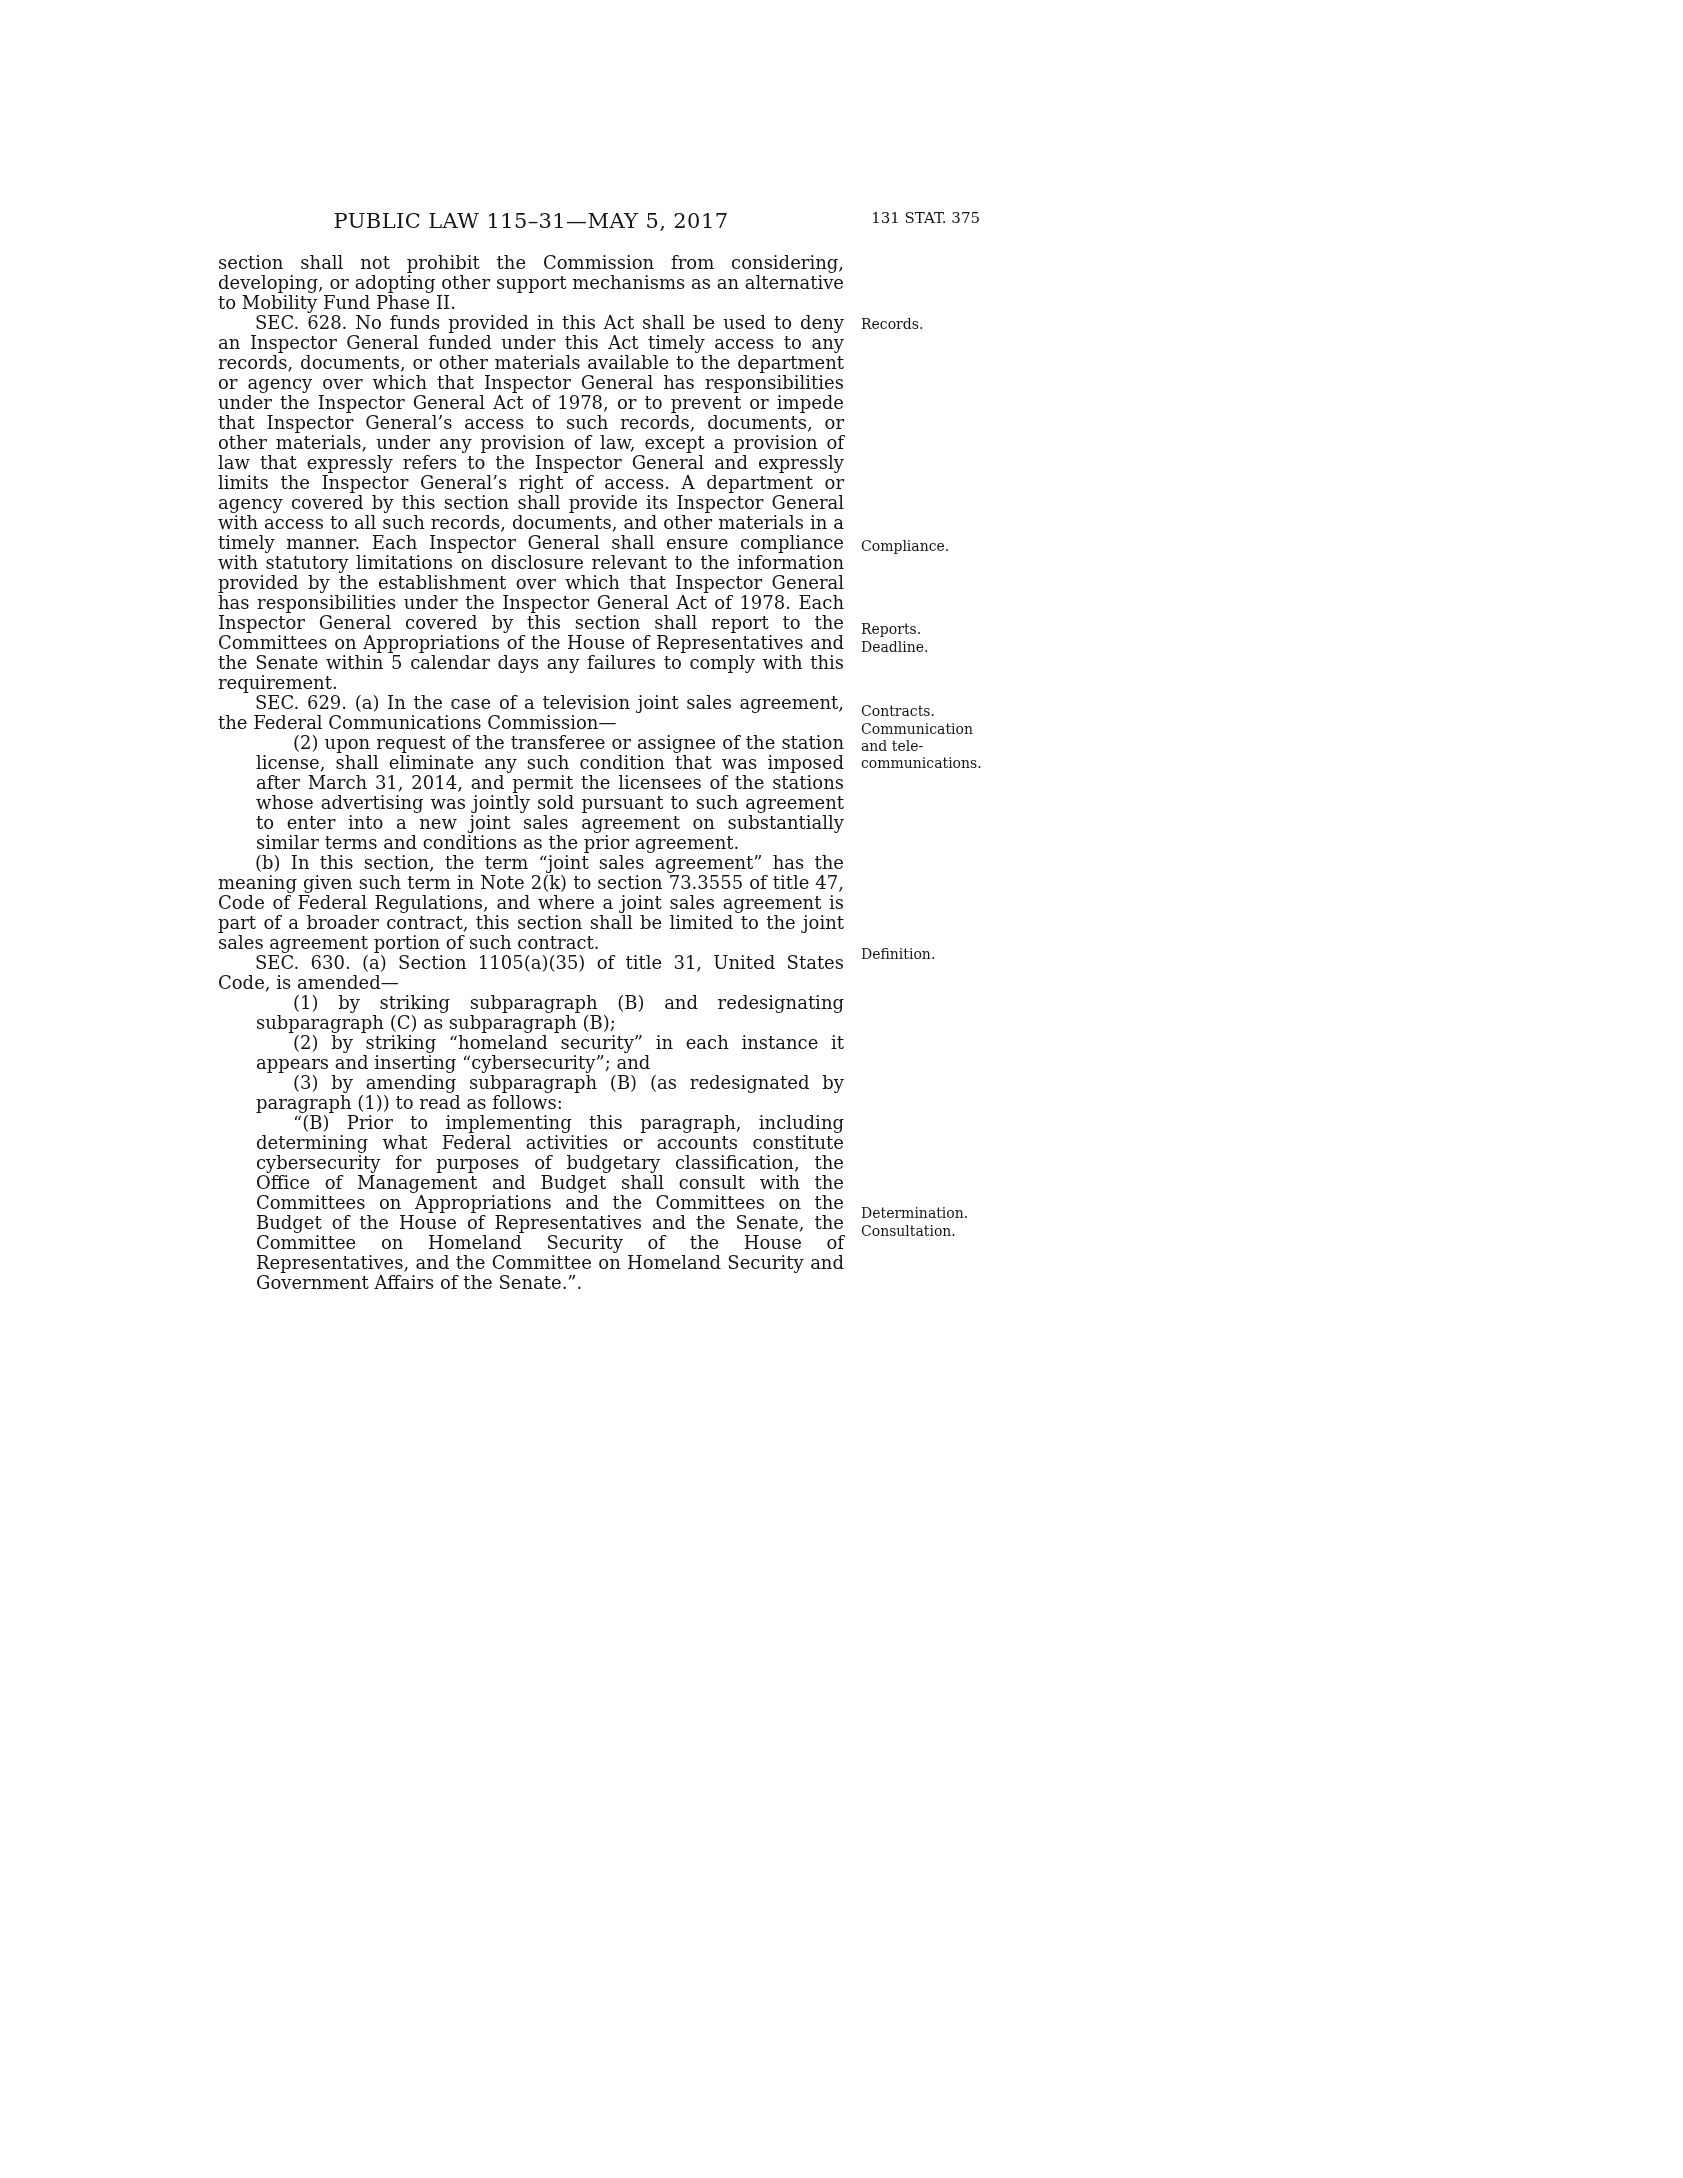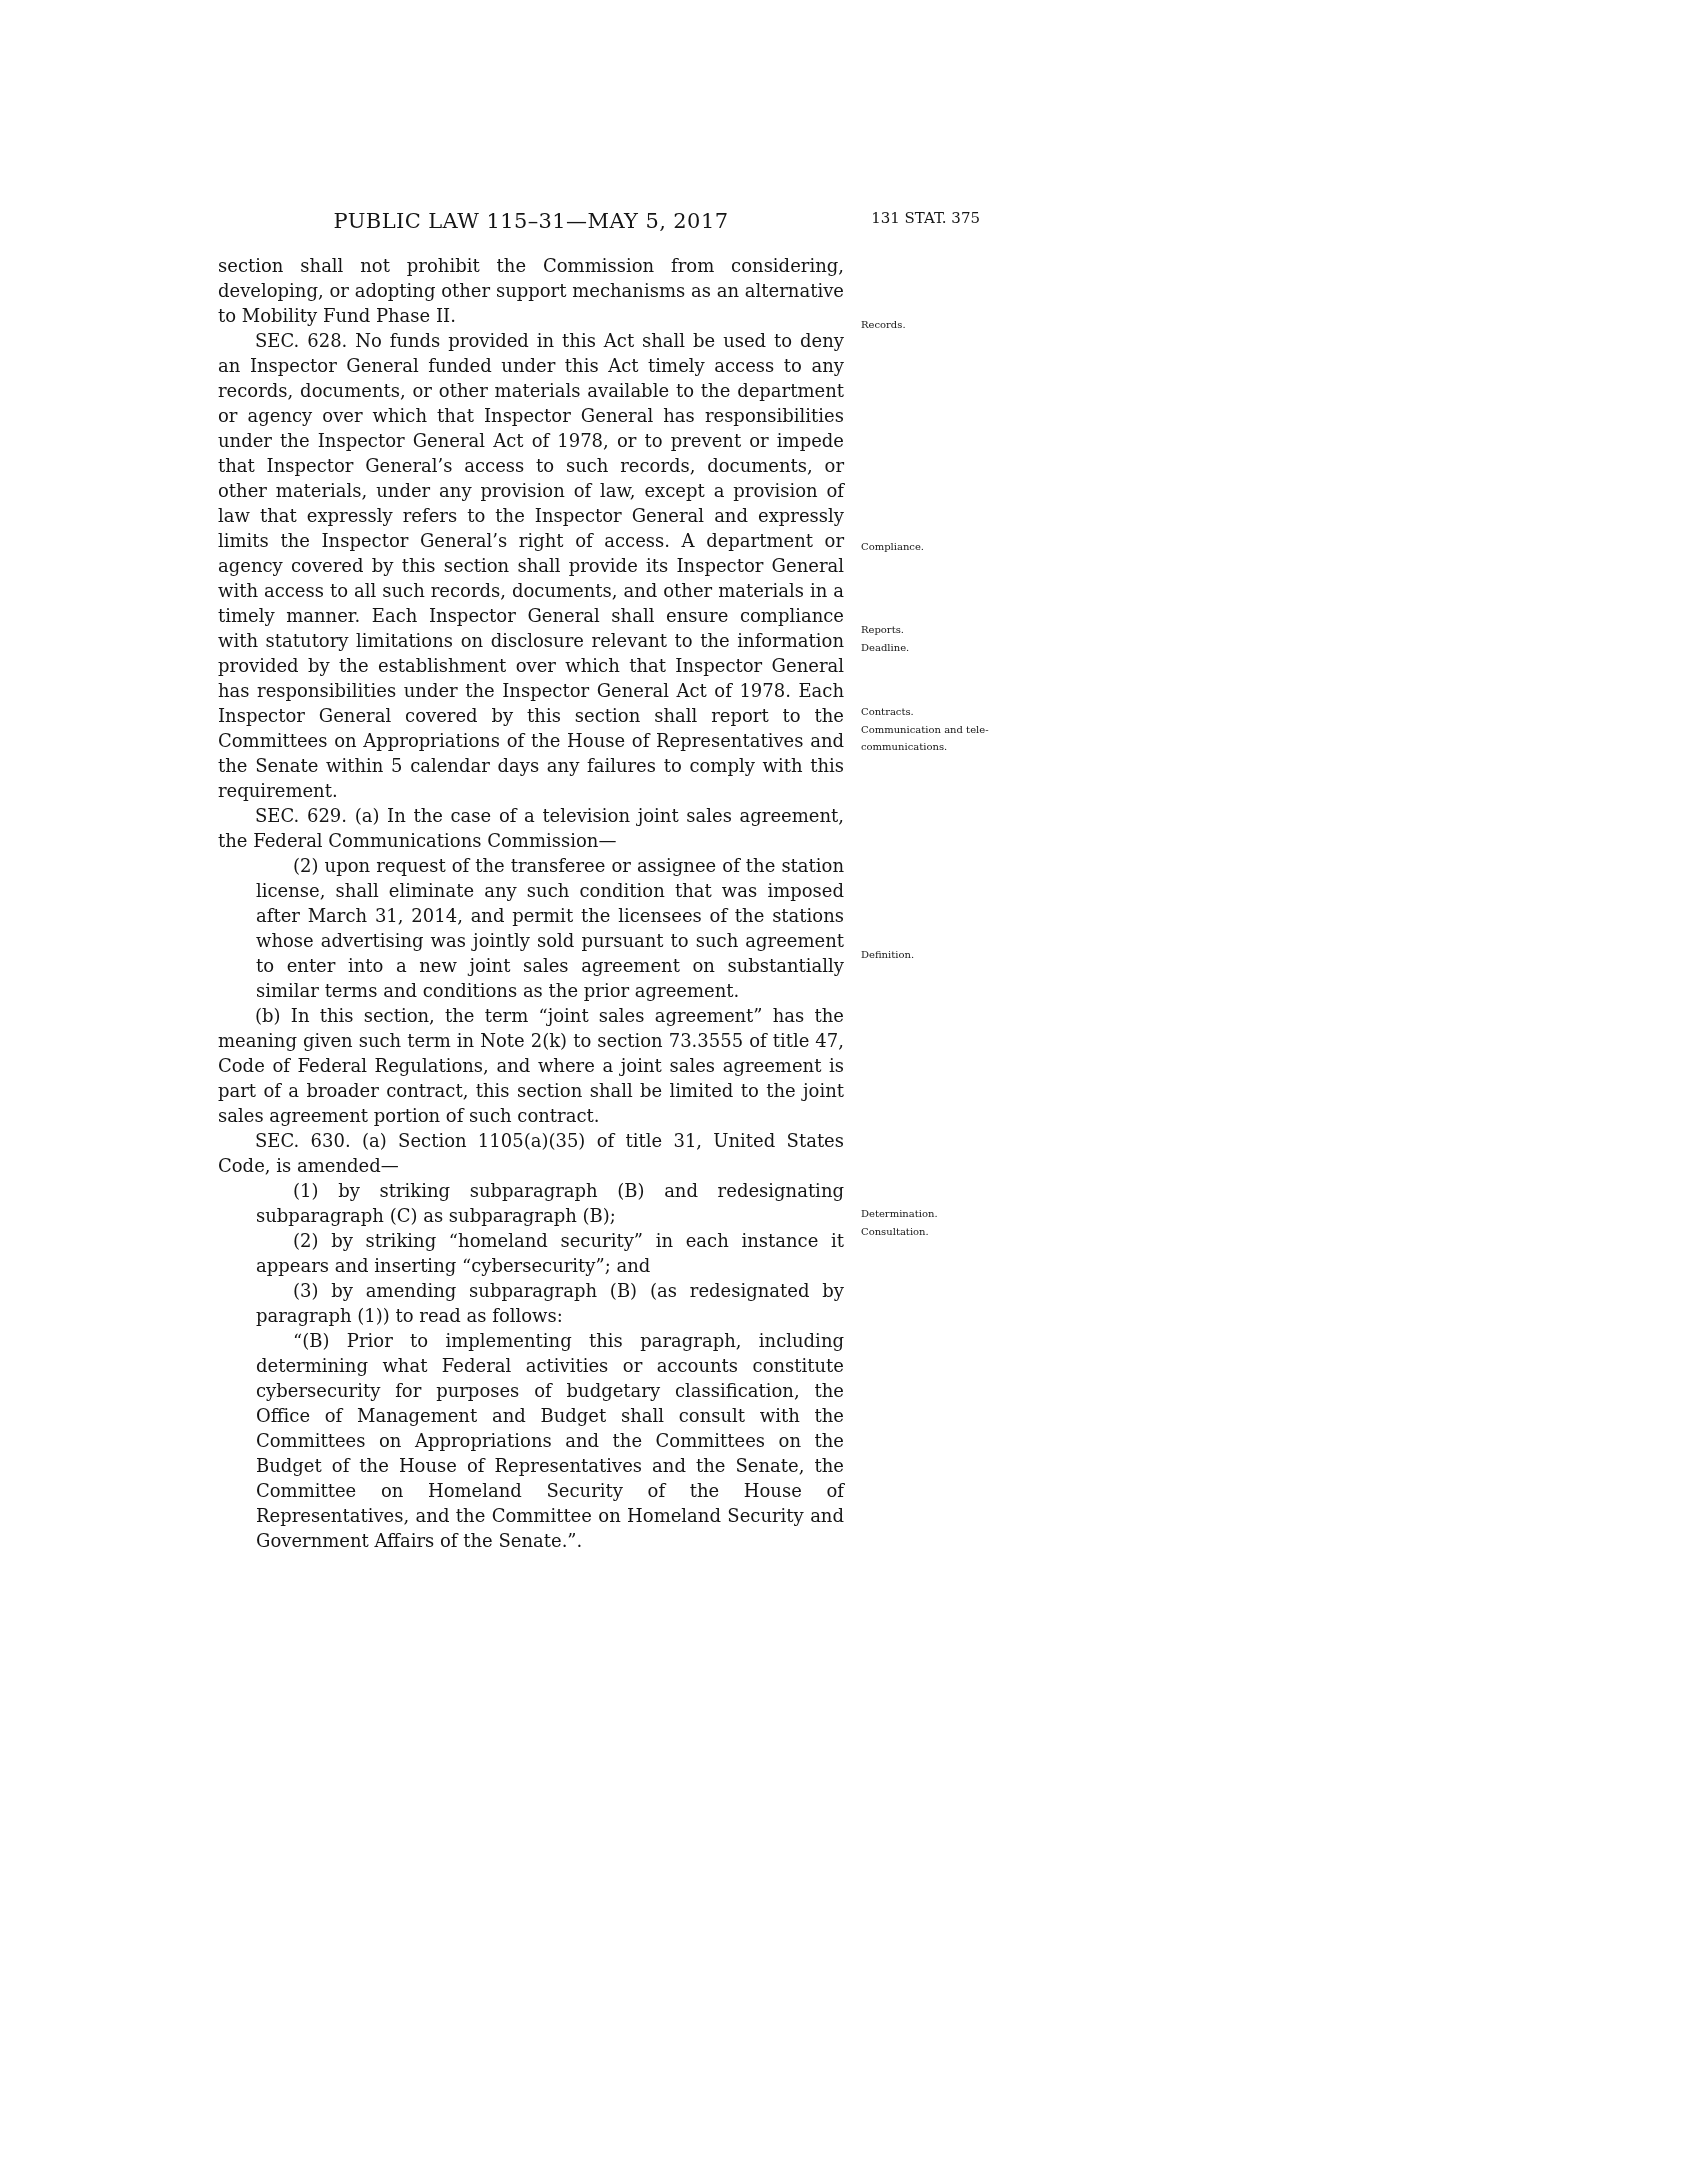--- a/index.html
+++ b/index.html
@@ -35,39 +35,39 @@
     text-align: right;
     font-size: 15px;
     white-space: nowrap;
   }
   .body-col {
     position: absolute;
     top: 225px;
     left: 218px;
     width: 626px;
     font-size: 18px;
-    line-height: 25px;
+    line-height: 20px;
   }
   .body-col p {
     margin: 0;
     padding: 0;
     text-align: justify;
   }
   .body-col p.p-sec {
     text-indent: 37px;
   }
   .body-col p.p-sub {
     padding-left: 38px;
     text-indent: 37px;
   }
   .sidenote {
     position: absolute;
     left: 861px;
     width: 129px;
-    font-size: 10px;
+    font-size: 14px;
     line-height: 17px;
     text-align: left;
   }
 </style>
 </head>
 <body>
 
 <div class="page">
 
   <div class="header-law">PUBLIC LAW 115–31—MAY 5, 2017</div>

